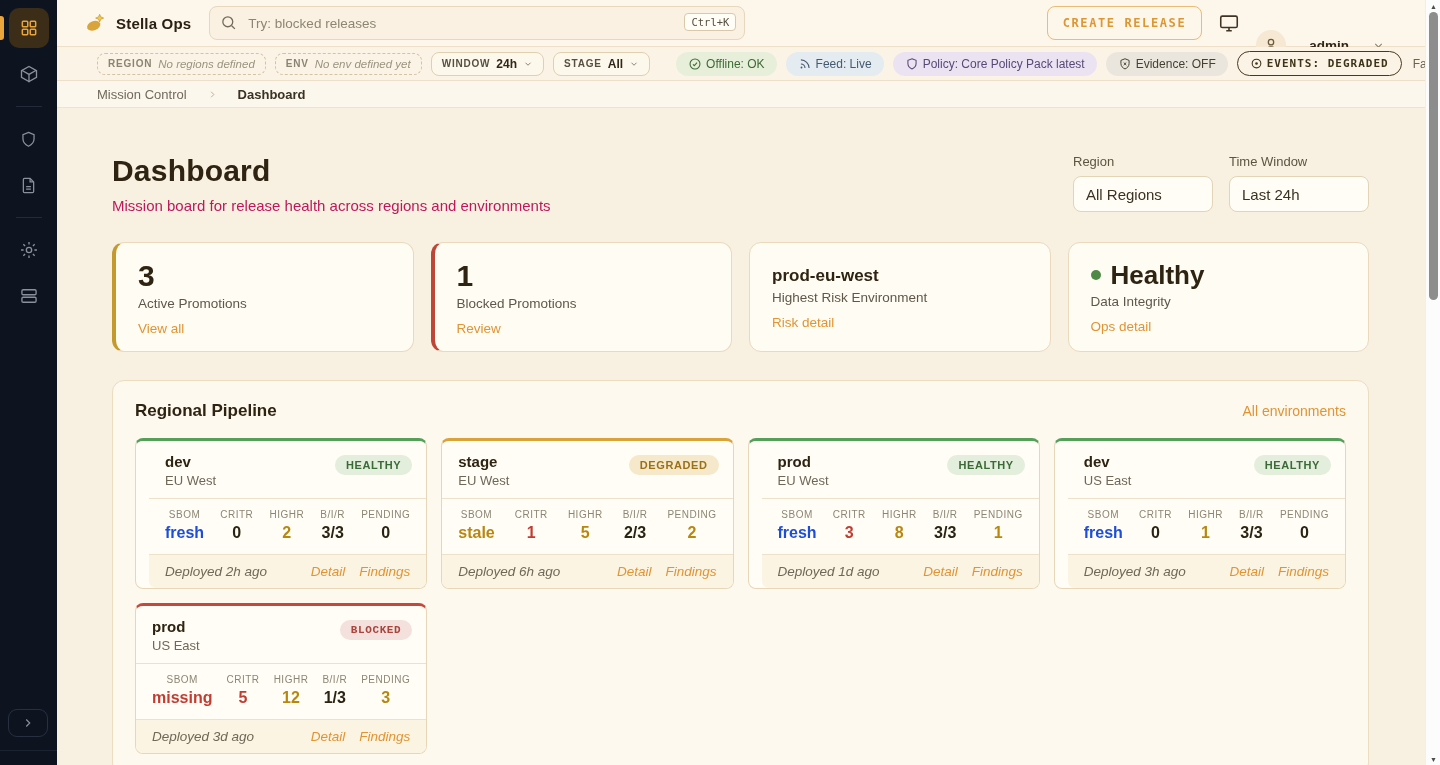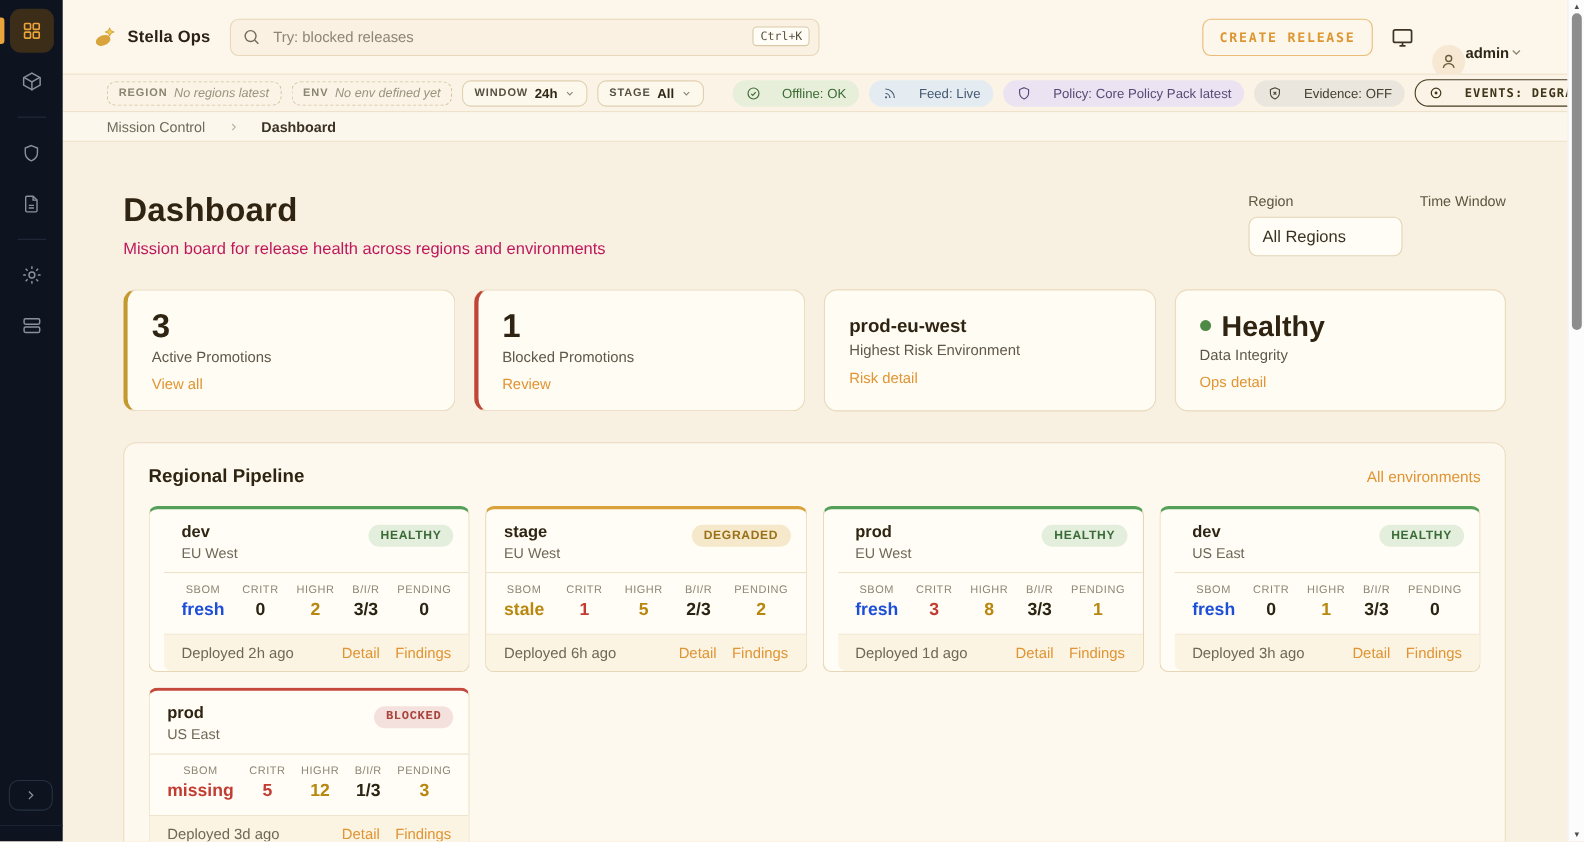--- a/index.html
+++ b/index.html
@@ -13,47 +13,47 @@
   .nav-item.active { background:#3b2d17; color:#e9a43c; }
   .active-bar { position:absolute; left:0; top:16px; width:4px; height:24px; border-radius:0 3px 3px 0; background:#e9a43c; }
   .side-divider { width:26px; height:1px; background:#232b3a; margin:6px 0 12px; }
   .side-expand { position:absolute; bottom:28px; left:8px; width:40px; height:28px; border:1px solid #27303f; border-radius:9px; display:flex; align-items:center; justify-content:center; color:#8b909c; cursor:pointer; }
   .side-footline { position:absolute; bottom:14px; left:0; width:57px; height:1px; background:#1b2230; }
 
   
   .main { flex:1; display:flex; flex-direction:column; min-width:0; }
 
   
-  .header { height:68px; background:#fdf6ea; border-bottom:1px solid #eedfc6; display:flex; align-items:center; padding:0 40px 0 28px; gap:14px; flex-shrink:0; }
+  .header { height:47px; background:#fdf6ea; border-bottom:1px solid #eedfc6; display:flex; align-items:center; padding:0 40px 0 28px; gap:14px; flex-shrink:0; }
   .brand { display:flex; align-items:center; gap:9px; }
   .brand-name { font-size:15px; font-weight:bold; color:#2a2013; letter-spacing:.2px; }
   .searchwrap { position:relative; width:536px; margin-left:4px; }
   .searchwrap input { width:100%; height:34px; background:#faf1e2; border:1px solid #e7d7bb; border-radius:8px; padding:0 74px 0 38px; font-size:13.5px; color:#3a3222; font-family:"Liberation Sans",sans-serif; outline:none; }
   .searchwrap input::placeholder { color:#8d8673; }
   .search-ic { position:absolute; left:11px; top:8px; color:#6f6a5a; }
   .kbd { position:absolute; right:9px; top:7px; font-family:"DejaVu Sans Mono",monospace; font-size:10.5px; color:#55503f; background:#fffdf6; border:1px solid #d9c9a9; border-radius:4px; padding:2px 6px;margin-left:47px; }
   .hspacer { flex:1; }
   .btn-create { font-family:"DejaVu Sans Mono",monospace; font-size:12px; font-weight:bold; letter-spacing:1.6px; color:#dc9733; background:transparent; border:1px solid #e9bc77; border-radius:8px; padding:9px 15px; cursor:pointer; }
   .monitor-btn { color:#3e3424; cursor:pointer; padding:2px; }
-  .userbox { display:flex; gap:0; cursor:pointer;margin-top:44px; }
+  .userbox { display:flex; align-items:center; gap:23px; cursor:pointer;margin-top:44px; }
   .avatar { width:30px; height:30px; border-radius:50%; background:#f6e8d2; display:flex; align-items:center; justify-content:center; color:#6b5a3c; }
   .username { font-size:13.5px; font-weight:bold; color:#2f2817; }
   .chev { color:#8a8472; }
 
   
   .filterbar { height:34px; background:#fbf4e6; border-bottom:1px solid #eee0c8; display:flex; align-items:center; padding:0 22px 0 40px; gap:9px; flex-shrink:0; font-size:11px; }
   .fpill { display:flex; align-items:center; gap:6px; border-radius:8px; padding:4px 10px; white-space:nowrap; }
   .fpill .flabel { font-size:10px; font-weight:bold; letter-spacing:.8px; color:#8a8472; }
   .fpill.dashed { border:1px dashed #d2c3a3; }
   .fpill.dashed .fvalue { font-style:italic; color:#9a937f; font-size:11.5px; }
   .fpill.solid { border:1px solid #e0d0b0; background:#fdf8ec; cursor:pointer; }
   .fpill.solid .flabel { color:#55503f; }
   .fpill.solid .fvalue { font-weight:bold; color:#2f2817; font-size:12px; }
   .vdiv { width:1px; height:16px; background:#ddcfae; margin:0 4px; }
-  .spill { display:flex; align-items:center; gap:19px; border-radius:999px; padding:5px 12px; font-size:12px; white-space:nowrap;text-align:right; }
+  .spill { display:flex; align-items:center; gap:4px; border-radius:999px; padding:5px 12px; font-size:12px; white-space:nowrap;text-align:right; }
   .spill.ok    { background:#e7efdb; color:#3c6b34; }
   .spill.feed  { background:#e4ebf1; color:#455971; }
   .spill.policy{ background:#ebe3f2; color:#584a76; }
   .spill.evid  { background:#eae6dd; color:#45402f; }
   .spill.events{ background:transparent; border:1.5px solid #473a20; color:#3e3418; font-family:"DejaVu Sans Mono",monospace; font-size:11px; letter-spacing:1px; font-weight:bold; cursor:pointer; }
   .notice { font-size:12px; color:#6b6251; margin-left:2px; white-space:nowrap; }
 
   
   .crumbbar { height:27px; background:#fcf7ec; border-bottom:1px solid #efe3cc; display:flex; align-items:center; padding:0 40px; gap:20px; font-size:13px; flex-shrink:0; }
   .crumb-parent { color:#6f6a5a; cursor:pointer; }
@@ -98,21 +98,21 @@
   .badge[data-tone="green"] { background:#e3eedd; color:#3a6b36; }
   .badge[data-tone="amber"] { background:#f6e8ca; color:#9a7118; }
   .badge[data-tone="red"]   { background:#f4e1dd; color:#a8443c;font-family:Liberation Mono, monospace; }
   .pcard-stats { display:flex; justify-content:space-between; border-top:1px solid #eee1c9; padding:10px 16px 12px; }
   .stat { display:flex; flex-direction:column; align-items:center; gap:4px; }
   .stat-label { font-size:10px; letter-spacing:.5px; color:#8c8674; }
   .stat-value { font-size:16px; font-weight:bold; color:#2b2412; }
   .stat-value[data-tone="green"] { color:#1d4ed8; }
   .stat-value[data-tone="amber"] { color:#b8870f; }
   .stat-value[data-tone="red"]   { color:#c23c31; }
-  .pcard-foot { display:flex; justify-content:space-between; align-items:center; border-top:1px solid #eee1c9; background:#fbf4e2; padding:9px 16px; border-radius:0 0 7px 7px; }
+  .pcard-foot { display:flex; justify-content:space-between; align-items:center; border-top:1px solid #eee1c9; background:#fbf4e2; padding:9px 16px; border-radius:0 0 7px 7px;font-style:italic; }
   .deployed { font-size:13.5px; color:#6f6858; }
   .foot-links { display:flex; gap:14px; }
   .foot-links span { font-size:13.5px; color:#e09433; cursor:pointer; }
 
   
   .scrollbar { width:15px; background:#fcfcfc; border-left:1px solid #efefef; position:relative; flex-shrink:0; }
   .sb-up, .sb-down { position:absolute; left:0; width:15px; height:12px; display:flex; align-items:center; justify-content:center; font-size:7px; color:#4c4c4c; }
   .sb-up { top:0; } .sb-down { bottom:0; }
   .sb-thumb { position:absolute; left:3px; top:12px; width:9px; height:288px; border-radius:5px; background:#8d8d8d; }
 </style>
@@ -226,21 +226,21 @@
         <svg width="13" height="13" viewBox="0 0 24 24" fill="none" stroke="currentColor" stroke-width="2">
             <path d="M6 9l6 6 6-6"></path>
           </svg>
       </span>
     </div>
   </header>
 
   <div class="filterbar">
     <div class="fpill dashed">
       <span class="flabel">REGION</span>
-      <span class="fvalue">No regions latest</span>
+      <span class="fvalue">No regions defined</span>
     </div>
     <div class="fpill dashed">
       <span class="flabel">ENV</span>
       <span class="fvalue">No env defined yet</span>
     </div>
     <div class="fpill solid">
       <span class="flabel">WINDOW</span>
       <span class="fvalue">24h</span>
       <span class="chev">
           <svg width="10" height="10" viewBox="0 0 24 24" fill="none" stroke="currentColor" stroke-width="2.4">
@@ -323,20 +323,21 @@
         <h1 class="page-title">Dashboard</h1>
         <p class="page-sub">Mission board for release health across regions and environments</p>
       </div>
       <div class="headfilters">
         <div class="ffield">
           <div class="flab">Region</div>
           <div class="selbox">All Regions</div>
         </div>
         <div class="ffield">
           <div class="flab">Time Window</div>
+          <div class="selbox">Last 24h</div>
         </div>
       </div>
     </div>
 
     <div class="statgrid">
       <div class="scard" data-accent="gold">
         <div class="sval">3</div>
         <div class="slabel">Active Promotions</div>
         <span class="slink">View all</span>
       </div>

